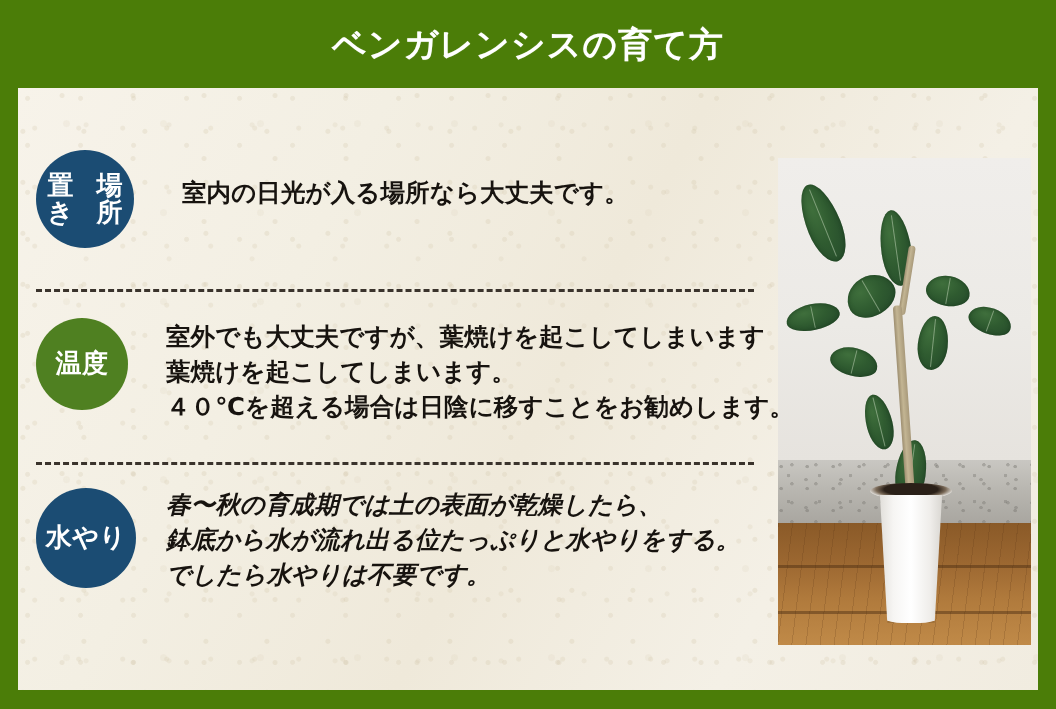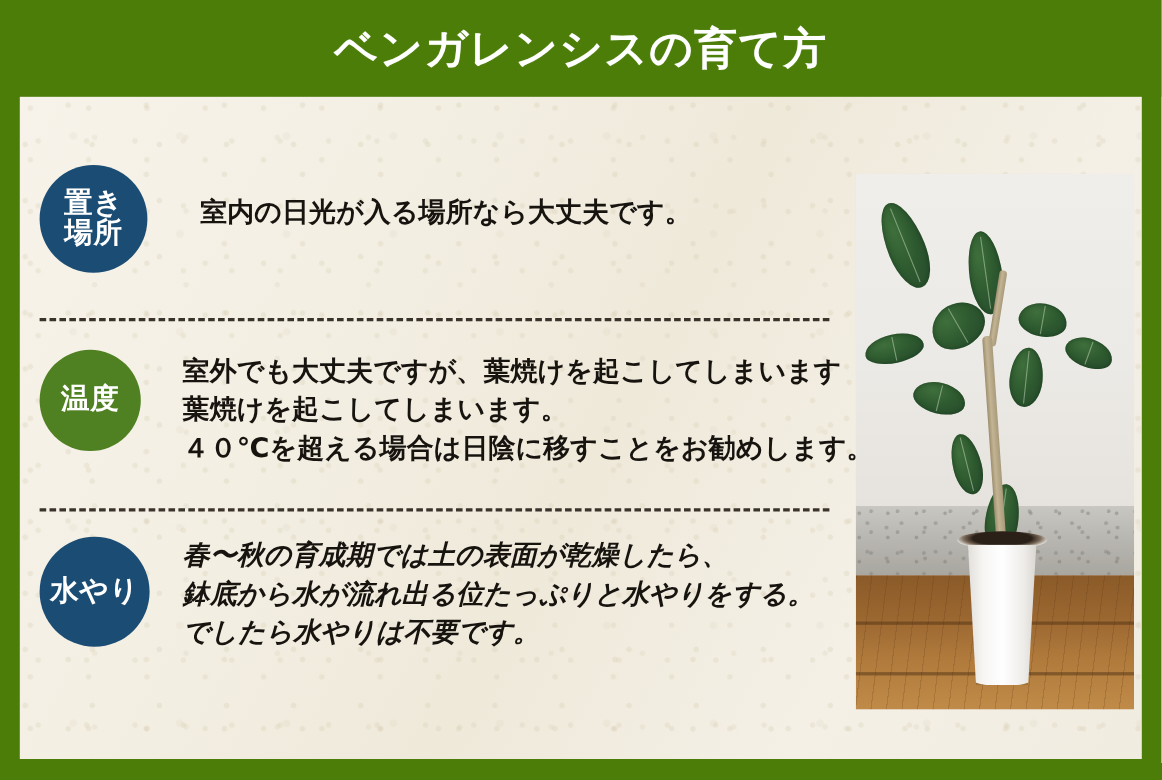--- a/index.html
+++ b/index.html
@@ -18,21 +18,21 @@
   
   #header {
     position: absolute;
     left: 0; top: 0;
     width: 1056px; height: 88px;
     background: #4b7d08;
     display: flex; align-items: center; justify-content: center;
   }
   #header-title {
     color: #ffffff;
-    font-size: 39px;
+    font-size: 34px;
     font-weight: 700;
     letter-spacing: 1px;
     line-height: 1;
     white-space: nowrap;
     text-shadow: 0 0 1px rgba(255,255,255,.35);
   }
 
   
   #card {
     position: absolute;
@@ -57,21 +57,21 @@
     align-items: flex-start;
   }
   #row-place { left: 18px; top: 62px; }
   #row-temp  { left: 18px; top: 230px; }
   #row-water { left: 18px; top: 400px; }
 
   .badge {
     flex: 0 0 auto;
     border-radius: 50%;
     display: flex;
-    flex-direction: column;
+    flex-direction: row;
     align-items: center;
     justify-content: center;
     color: #ffffff;
     font-weight: 700;
     line-height: 1.04;
     text-align: center;
     letter-spacing: .5px;
   }
   .badge-blue  { background: #1b4c73; }
   .badge-green { background: #4f8021; }

